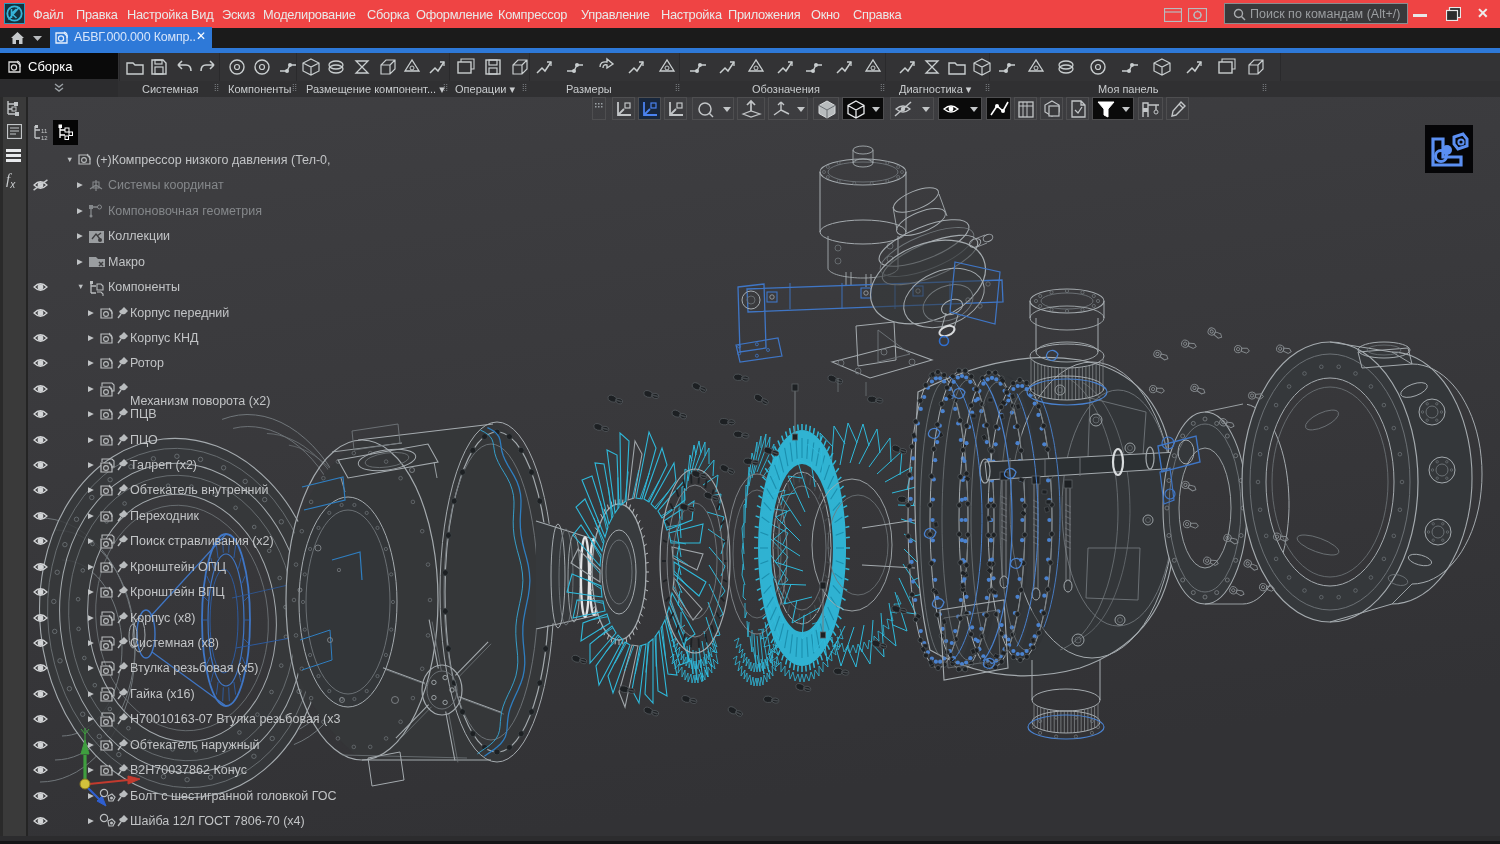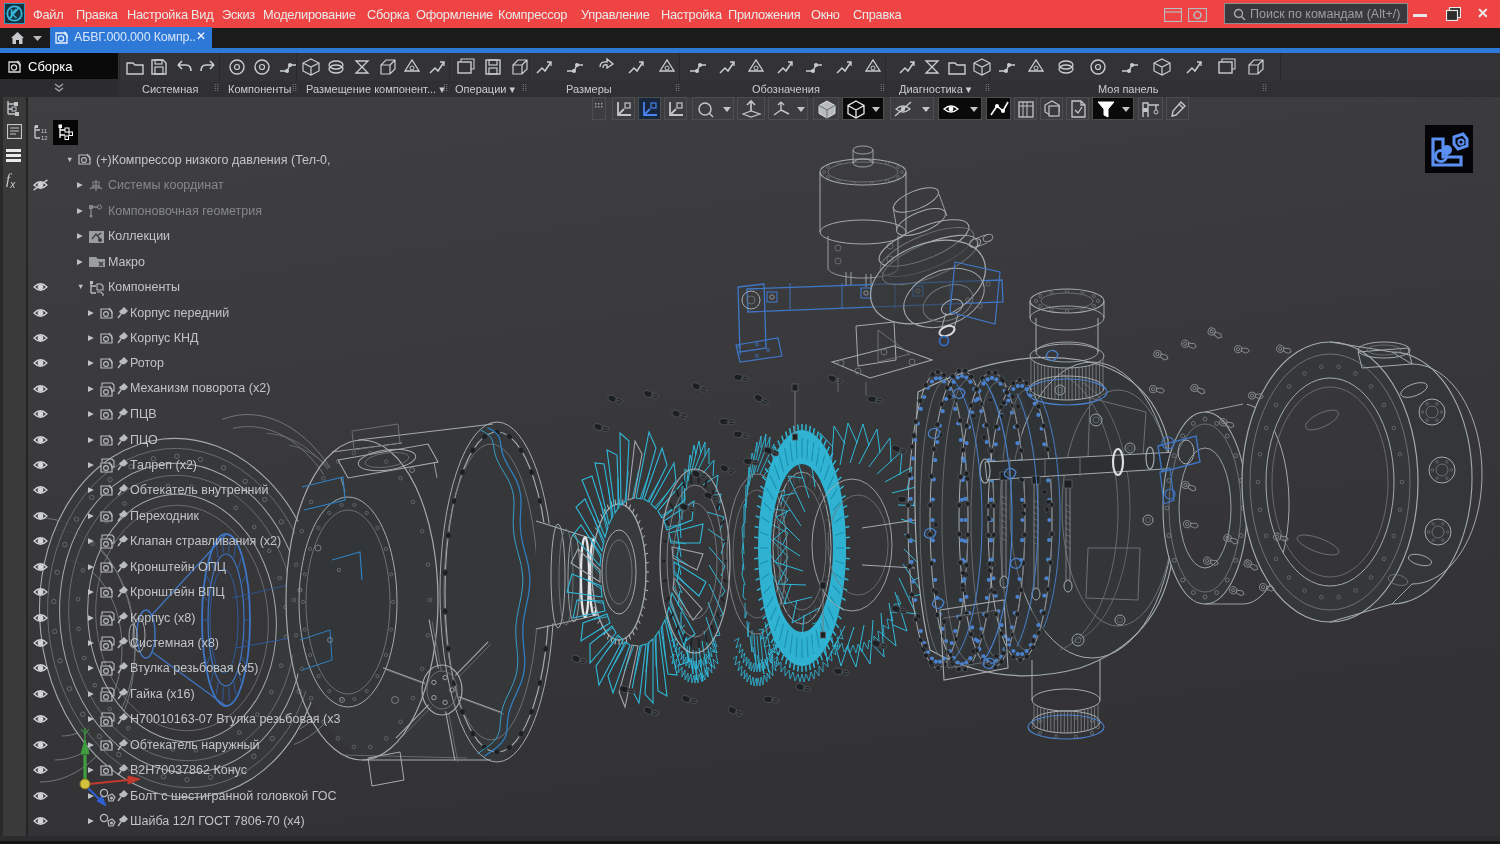--- a/index.html
+++ b/index.html
@@ -2098,21 +2098,21 @@
     <svg class="abs" style="left:99px;top:380.78000000000003px" width="17" height="16" viewBox="0 0 17 16">
       <path d="M3 5 V2 H13 L15 4 V10 H13" fill="none" stroke="#b9bcbe" stroke-width="1.1"></path>
       <path d="M2 6 L10 6 L13 9 L13 15 L2 15 Z" fill="#3b3b3d" stroke="#b9bcbe" stroke-width="1.2"></path>
       <circle cx="7" cy="11" r="2.4" fill="none" stroke="#b9bcbe" stroke-width="1.1"></circle>
       <path d="M10 5 Q13.5 6 13 11" fill="none" stroke="#b9bcbe" stroke-width="1"></path>
     </svg>
     <svg class="abs" style="left:117px;top:381.78000000000003px" width="12" height="13" viewBox="0 0 12 13">
       <path d="M7 1 L11 5 L8 8 Q5 9 3 7 Q1 5 4 4 Z" fill="#b9bcbe"></path>
       <line x1="4" y1="8" x2="1" y2="12" stroke="#b9bcbe" stroke-width="1.4"></line>
     </svg>
-    <span class="treerow" style="left:130px;top:381px">Механизм поворота (х2)</span>
+    <span class="treerow" style="left:130px;top:394px">Механизм поворота (х2)</span>
     <svg class="eye abs" style="top:408.20000000000005px" width="17" height="13" viewBox="0 0 17 13">
       <path d="M1.5 6.5 Q8.5 -0.5 15.5 6.5 Q8.5 13.5 1.5 6.5 Z" fill="none" stroke="#d2d4d6" stroke-width="1.4"></path>
       <circle cx="8.5" cy="6.5" r="3.1" fill="#d2d4d6"></circle>
     </svg>
     <span class="exp abs" style="left:88px;top:409.20000000000005px">▶</span>
     <svg class="abs" style="left:99px;top:406.20000000000005px" width="17" height="16" viewBox="0 0 17 16">
       <path d="M2 4 L10 4 L13 7 L13 13 L2 13 Z" fill="#3b3b3d" stroke="#b9bcbe" stroke-width="1.2"></path>
       <circle cx="7" cy="9" r="2.4" fill="none" stroke="#b9bcbe" stroke-width="1.1"></circle>
       <path d="M10 3 Q13.5 4 13 9" fill="none" stroke="#b9bcbe" stroke-width="1"></path>
     </svg>
@@ -2190,21 +2190,21 @@
     <svg class="abs" style="left:99px;top:533.3px" width="17" height="16" viewBox="0 0 17 16">
       <path d="M3 5 V2 H13 L15 4 V10 H13" fill="none" stroke="#b9bcbe" stroke-width="1.1"></path>
       <path d="M2 6 L10 6 L13 9 L13 15 L2 15 Z" fill="#3b3b3d" stroke="#b9bcbe" stroke-width="1.2"></path>
       <circle cx="7" cy="11" r="2.4" fill="none" stroke="#b9bcbe" stroke-width="1.1"></circle>
       <path d="M10 5 Q13.5 6 13 11" fill="none" stroke="#b9bcbe" stroke-width="1"></path>
     </svg>
     <svg class="abs" style="left:117px;top:534.3px" width="12" height="13" viewBox="0 0 12 13">
       <path d="M7 1 L11 5 L8 8 Q5 9 3 7 Q1 5 4 4 Z" fill="#b9bcbe"></path>
       <line x1="4" y1="8" x2="1" y2="12" stroke="#b9bcbe" stroke-width="1.4"></line>
     </svg>
-    <span class="treerow" style="left:130px;top:534.3px">Клапан стравливания (х2)</span>
+    <span class="treerow" style="left:130px;top:534.3px">Поиск стравливания (х2)</span>
     <svg class="eye abs" style="top:560.72px" width="17" height="13" viewBox="0 0 17 13">
       <path d="M1.5 6.5 Q8.5 -0.5 15.5 6.5 Q8.5 13.5 1.5 6.5 Z" fill="none" stroke="#d2d4d6" stroke-width="1.4"></path>
       <circle cx="8.5" cy="6.5" r="3.1" fill="#d2d4d6"></circle>
     </svg>
     <span class="exp abs" style="left:88px;top:561.72px">▶</span>
     <svg class="abs" style="left:99px;top:558.72px" width="17" height="16" viewBox="0 0 17 16">
       <path d="M2 4 L10 4 L13 7 L13 13 L2 13 Z" fill="#3b3b3d" stroke="#b9bcbe" stroke-width="1.2"></path>
       <circle cx="7" cy="9" r="2.4" fill="none" stroke="#b9bcbe" stroke-width="1.1"></circle>
       <path d="M10 3 Q13.5 4 13 9" fill="none" stroke="#b9bcbe" stroke-width="1"></path>
     </svg>

